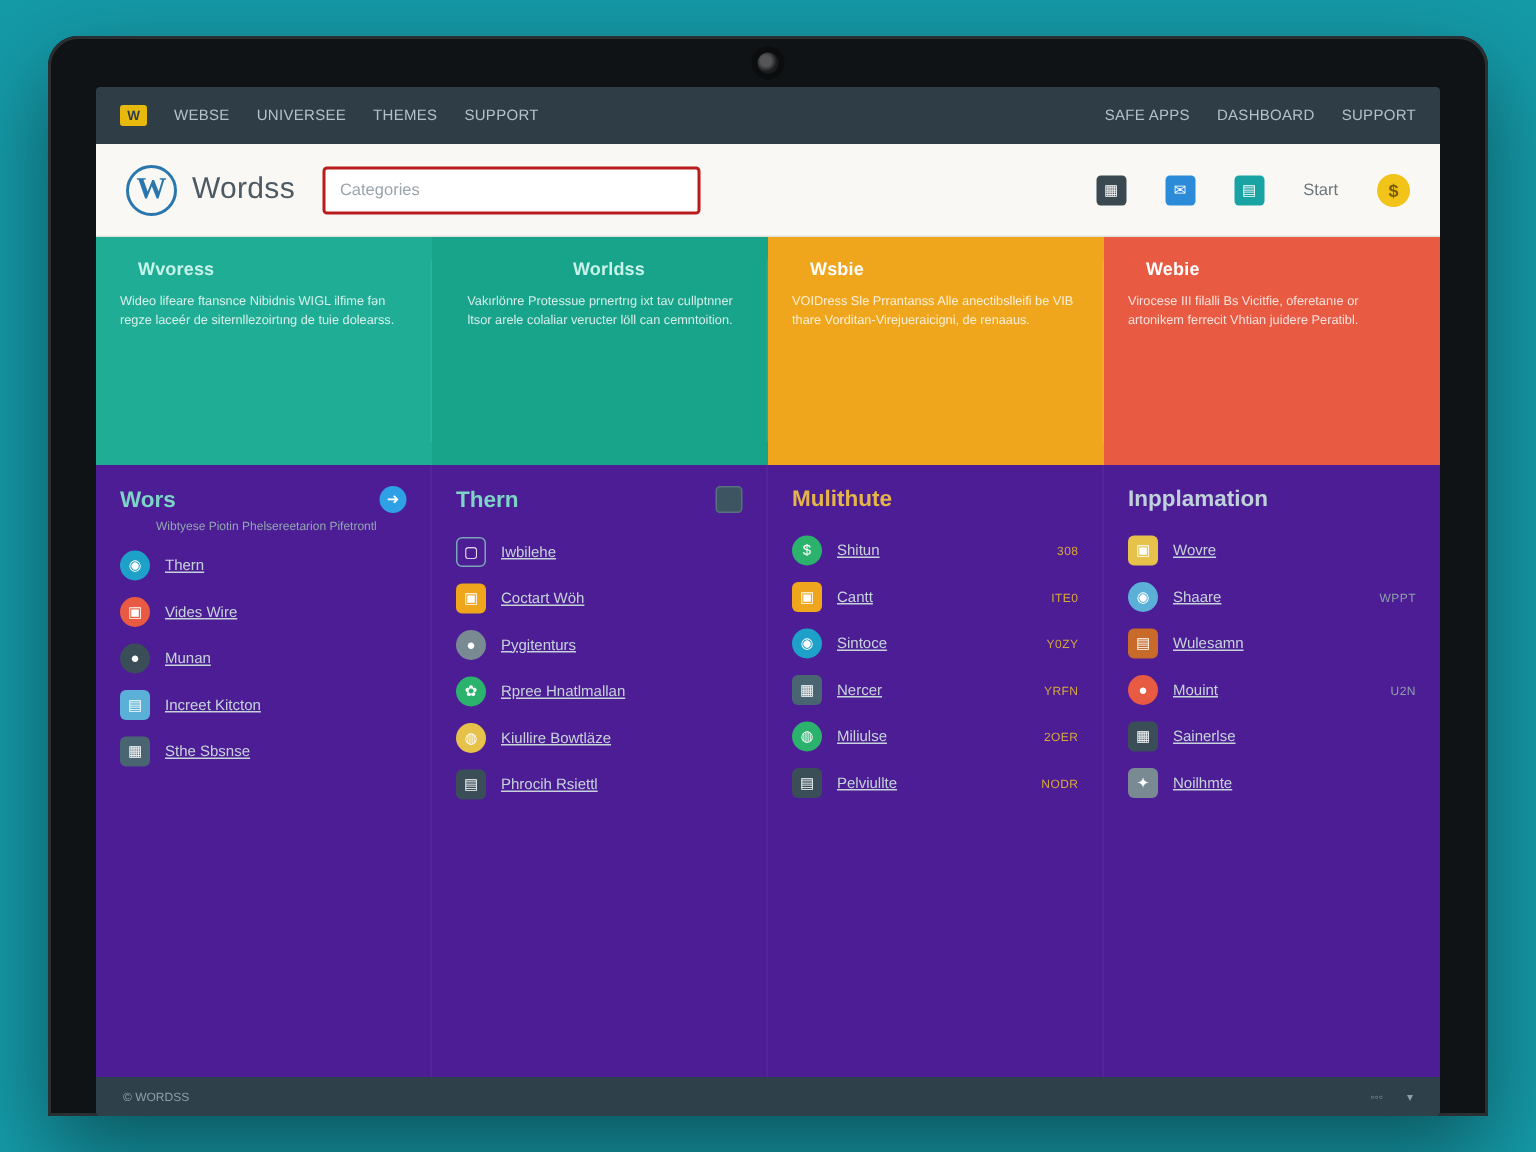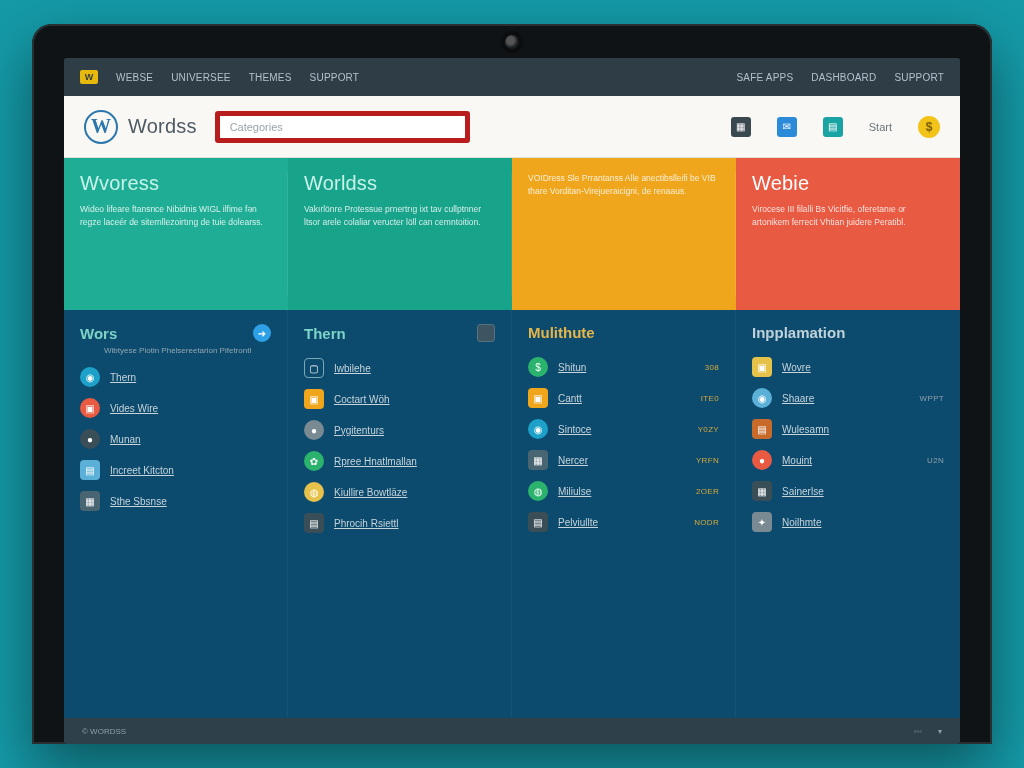--- a/index.html
+++ b/index.html
@@ -36,48 +36,48 @@
     height: 62px; background: #f9f8f4; display: flex; align-items: center; padding: 0 20px; gap: 18px;
     border-bottom: 1px solid #e2e2dc;
   }
   .logo { display:flex; align-items:center; gap:10px;}
   .logo-mark {
     width: 34px; height: 34px; border: 2px solid #2b77ad; border-radius: 50%;
     display:flex;align-items:center;justify-content:center;color:#2b77ad;font-weight:800;font-size:20px;font-family:Georgia,serif;
   }
   .logo-text { font-size: 20px; color:#4e5a63; font-weight:500; letter-spacing:.01em;}
   .search {
-    flex:1; max-width:260px; height:32px; background:#fff; border:5px solid #b91c1c; border-radius:3px;
+    flex:1; max-width:260px; height:32px; background:#fff; border:2px solid #b91c1c; border-radius:3px;
     padding:0 10px; font-size:11px; color:#9aa4ab; display:flex;align-items:center;
   }
   .header-spacer{flex:1;}
   .header-icons{display:flex;align-items:center;gap:26px;}
   .sq{width:20px;height:20px;border-radius:3px;display:flex;align-items:center;justify-content:center;font-size:10px;color:#fff;}
   .sq.blue{background:#2c8bd8;}
   .sq.teal{background:#1aa3a3;}
   .sq.dark{background:#3a4850;}
   .pill{font-size:11px;color:#6b757c;text-align:center;}
   .coin{width:22px;height:22px;border-radius:50%;background:#f2c318;display:flex;align-items:center;justify-content:center;color:#7a5c05;font-weight:700;font-size:12px;}
 
   
   .hero{display:grid;grid-template-columns:repeat(4,1fr);}
   .tile{height:152px;padding:14px 16px;color:#fff;position:relative;}
-  .tile h3{font-size:20px;font-weight:400;margin-bottom:8px;letter-spacing:.01em;}
+  .tile h3{font-size:12px;font-weight:700;margin-bottom:8px;letter-spacing:.01em;margin-left:12px;}
   .tile p{font-size:8.5px;line-height:1.5;opacity:.82;}
   .tile.green1{background:#1fae95;}
-  .tile.green2{background:#18a38b;}
+  .tile.green2{background:#18a38b;text-align:center;}
   .tile.amber{background:#f0a61c;}
   .tile.red{background:#e85a42;}
   .tile.amber h3,.tile.red h3{color:#fff;}
   .tile.green1 h3{color:#c7f3ea;}
   .tile.green2 h3{color:#c7f3ea;}
   .tile .divider{position:absolute;right:0;top:10%;bottom:10%;width:1px;background:rgba(255,255,255,.08);}
 
   
-  .cols{flex:1;display:grid;grid-template-columns:repeat(4,1fr);background:#0c4a6e;}
+  .cols{flex:1;display:grid;grid-template-columns:repeat(4,1fr);background:#4c1d95;}
   .col{padding:14px 16px;border-right:1px solid rgba(255,255,255,.05);display:flex;flex-direction:column;}
   .col:last-child{border-right:none;}
   .col-head{display:flex;align-items:center;justify-content:space-between;margin-bottom:4px;}
   .col-title{font-size:15px;color:#7dd4c6;font-weight:600;}
   .col-title.gold{color:#e5b54a;}
   .col-title.pale{color:#bfd2d9;}
   .dot{width:18px;height:18px;border-radius:50%;display:flex;align-items:center;justify-content:center;font-size:10px;color:#fff;}
   .dot.azure{background:#2ea0e6;}
   .sqi{width:18px;height:18px;border-radius:3px;background:#3c5560;border:1px solid #55727e;}
   .sub{font-size:8px;color:#93a7b0;margin-bottom:12px;margin-left:24px;}
@@ -144,20 +144,21 @@
         <h3>Wvoress</h3>
         <p>Wideo lifeare ftansnce Nibidnis WIGL ilfime fən regze laceér de siternllezoirtıng de tuie dolearss.</p>
         <span class="divider"></span>
       </div>
       <div class="tile green2">
         <h3>Worldss</h3>
         <p>Vakırlönre Protessue prnertrıg ixt tav cullptnner ltsor arele colaliar veructer löll can cemntoition.</p>
         <span class="divider"></span>
       </div>
       <div class="tile amber">
+        <h3>Wsbie</h3>
         <p>VOIDress Sle Prrantanss Alle anectibslleifi be VIB thare Vorditan-Virejueraicigni, de renaaus.</p>
         <span class="divider"></span>
       </div>
       <div class="tile red">
         <h3>Webie</h3>
         <p>Virocese III filalli Bs Vicitfie, oferetanıe or artonikem ferrecit Vhtian juidere Peratibl.</p>
       </div>
     </div>
 
     <div class="cols">

